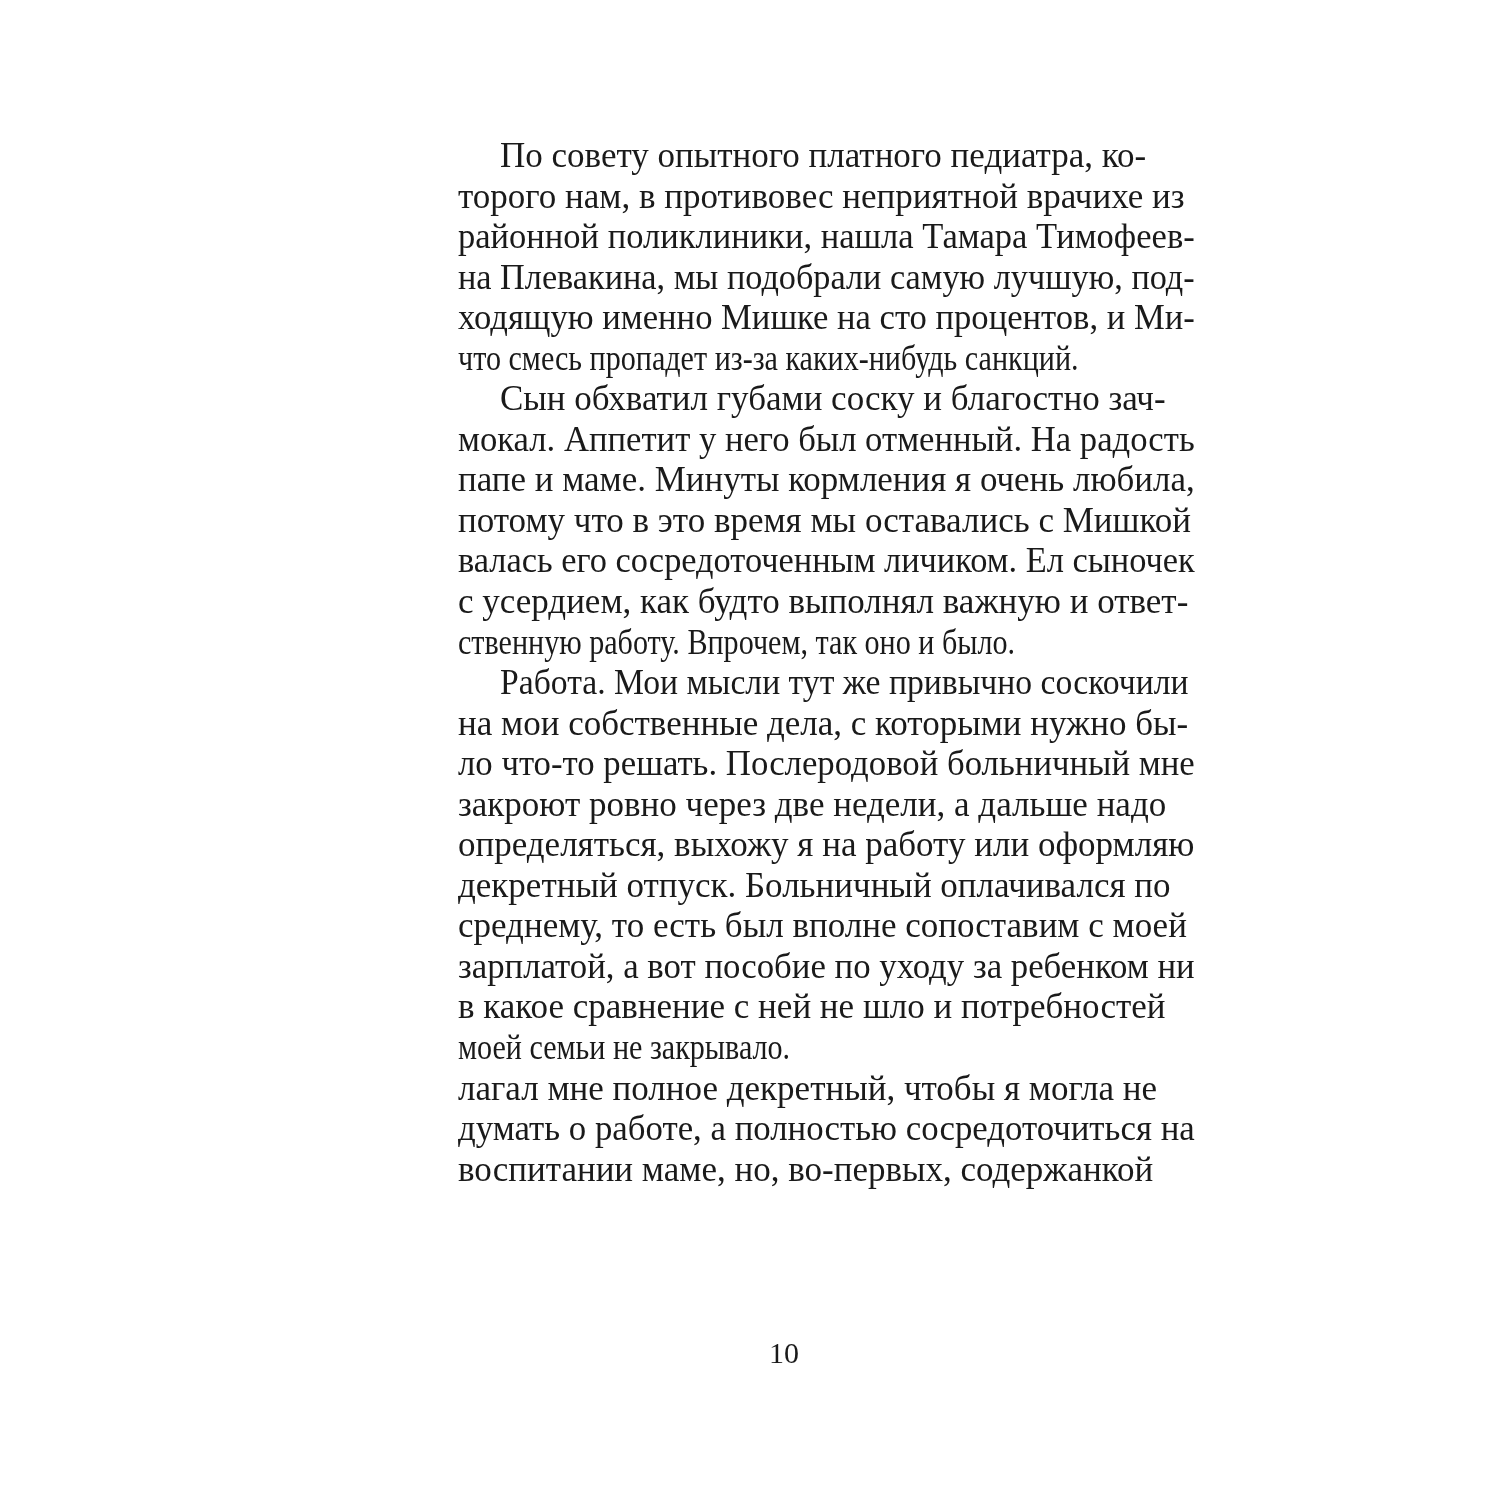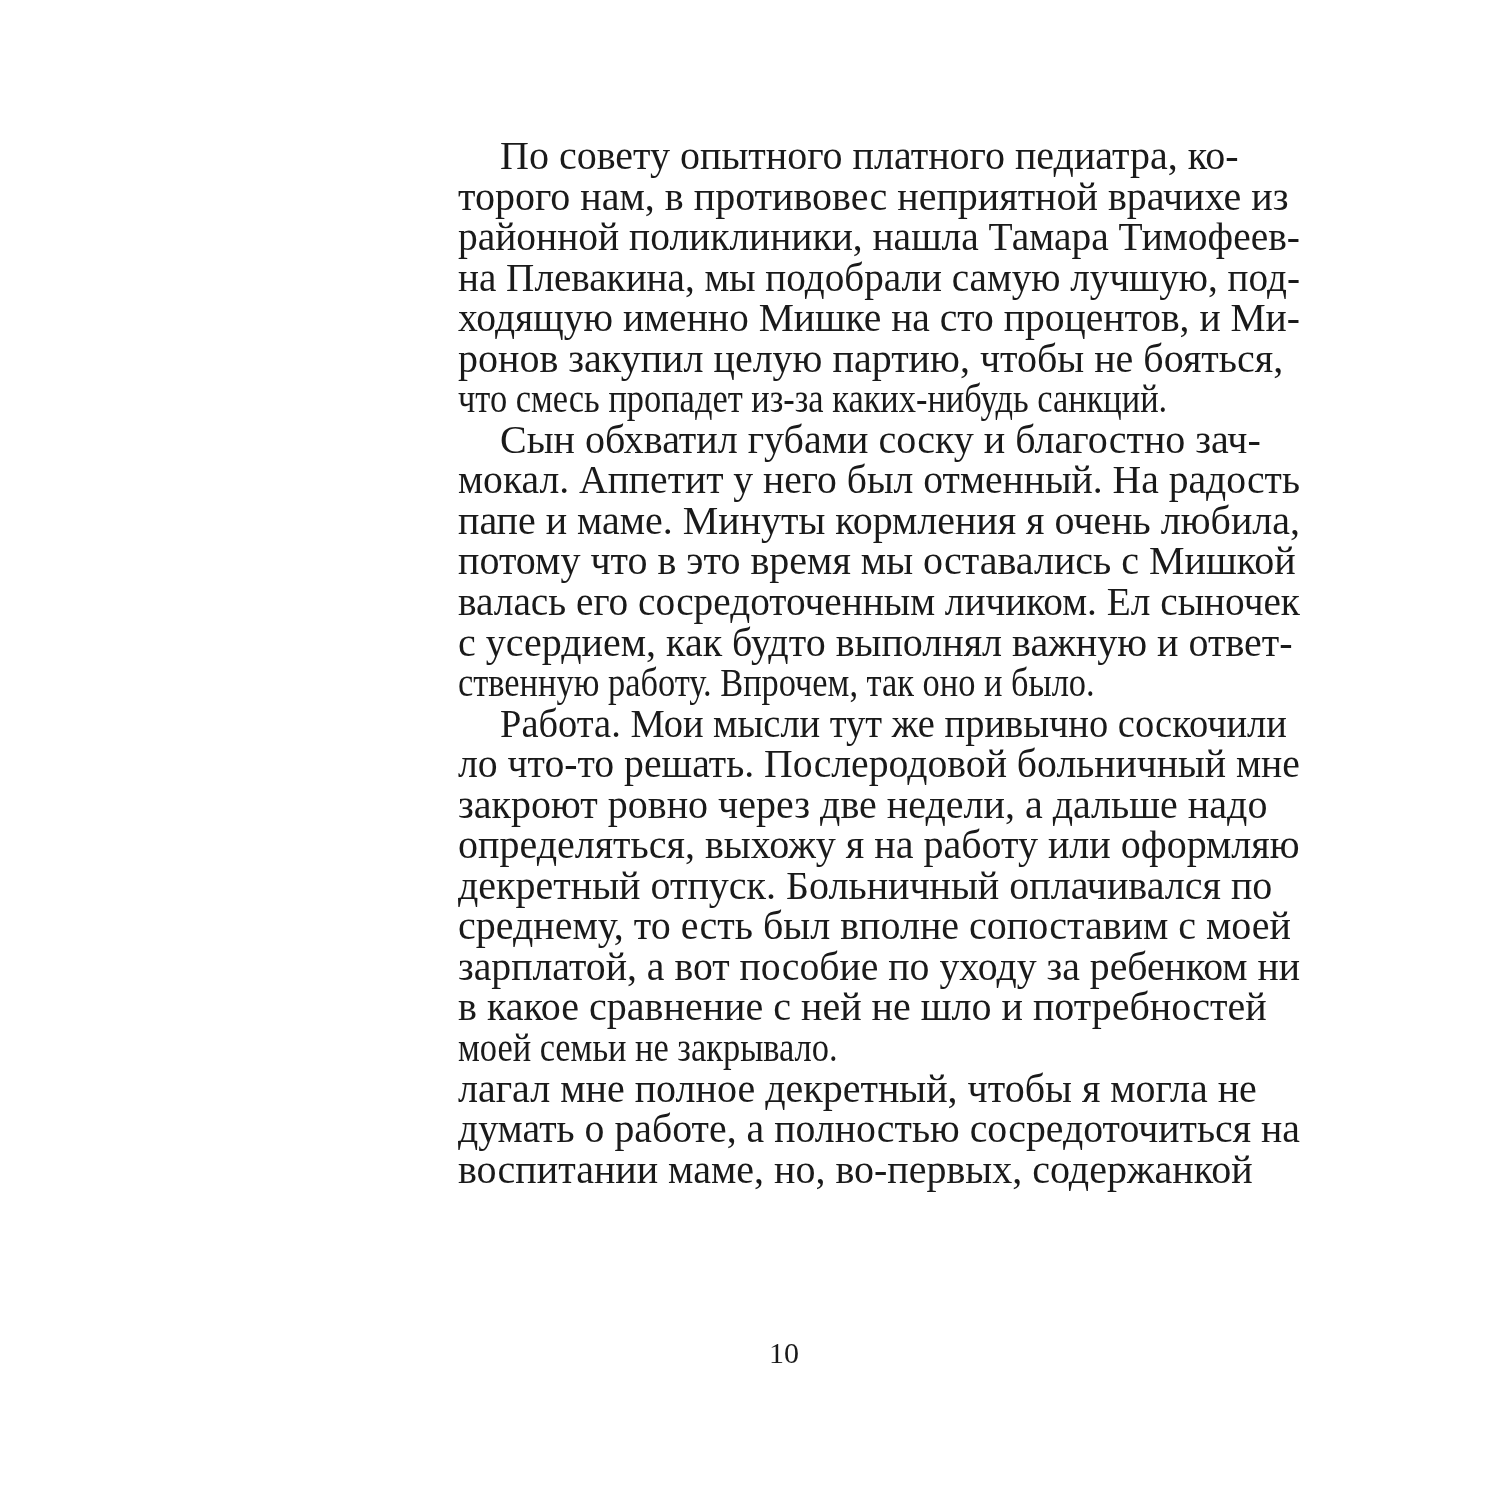--- a/index.html
+++ b/index.html
@@ -1,20 +1,20 @@
 <!DOCTYPE html>
 <html><head>
 <meta charset="utf-8">
 <style>
   html, body { margin: 0; padding: 0; background: #ffffff; }
   body { width: 1500px; height: 1500px; position: relative; overflow: hidden; }
   .page { position: absolute; left: 0; top: 0; width: 1500px; height: 1500px; background: #ffffff; }
   .text-block {
     position: absolute; left: 458px; top: 136px; width: 642px;
-    font-family: "Liberation Serif", serif; font-size: 40px; color: #1a1a1a;
+    font-family: "Liberation Serif", serif; font-size: 35px; color: #1a1a1a;
   }
   .line {
     height: 40.55px; line-height: 40.55px; white-space: nowrap;
     text-align: justify; text-align-last: justify;
     transform-origin: left center;
   }
   .line.indent { padding-left: 42px; }
   .line.last { text-align-last: left; }
   .page-number {
     position: absolute; left: 16px; width: 1500px; top: 1336px; text-align: center;
@@ -26,32 +26,32 @@
 <body>
 
 <div class="page">
   <div class="text-block">
 
     <div class="line indent">По совету опытного платного педиатра, ко-</div>
     <div class="line">торого нам, в противовес неприятной врачихе из</div>
     <div class="line" style="width: 650.641px; padding-left: 0px; box-sizing: border-box; transform: scaleX(0.98672);">районной поликлиники, нашла Тамара Тимофеев-</div>
     <div class="line" style="width: 656.047px; padding-left: 0px; box-sizing: border-box; transform: scaleX(0.978589);">на Плевакина, мы подобрали самую лучшую, под-</div>
     <div class="line" style="width: 649.188px; padding-left: 0px; box-sizing: border-box; transform: scaleX(0.988928);">ходящую именно Мишке на сто процентов, и Ми-</div>
-    <div class="line">ронов закупил целую партию, чтобы не бояться,</div>
     <div class="line last" style="transform: scaleX(0.86); width: 746.512px; padding-left: 0px; box-sizing: border-box;">что смесь пропадет из-за каких-нибудь санкций.</div>
 
     <div class="line indent">Сын обхватил губами соску и благостно зач-</div>
     <div class="line" style="width: 648.219px; padding-left: 0px; box-sizing: border-box; transform: scaleX(0.990406);">мокал. Аппетит у него был отменный. На радость</div>
     <div class="line" style="width: 642.812px; padding-left: 0px; box-sizing: border-box; transform: scaleX(0.998736);">папе и маме. Минуты кормления я очень любила,</div>
     <div class="line">потому что в это время мы оставались с Мишкой</div>
     <div class="line" style="width: 653.641px; padding-left: 0px; box-sizing: border-box; transform: scaleX(0.982191);">валась его сосредоточенным личиком. Ел сыночек</div>
     <div class="line">с усердием, как будто выполнял важную и ответ-</div>
     <div class="line last" style="transform: scaleX(0.86); width: 746.512px; padding-left: 0px; box-sizing: border-box;">ственную работу. Впрочем, так оно и было.</div>
 
     <div class="line indent" style="width: 667.379px; padding-left: 43.6603px; box-sizing: border-box; transform: scaleX(0.961972);">Работа. Мои мысли тут же привычно соскочили</div>
+    <div class="line">на мои собственные дела, с которыми нужно бы-</div>
     <div class="line" style="width: 646.594px; padding-left: 0px; box-sizing: border-box; transform: scaleX(0.992895);">ло что-то решать. Послеродовой больничный мне</div>
     <div class="line">закроют ровно через две недели, а дальше надо</div>
     <div class="line">определяться, выхожу я на работу или оформляю</div>
     <div class="line">декретный отпуск. Больничный оплачивался по</div>
     <div class="line">среднему, то есть был вполне сопоставим с моей</div>
     <div class="line" style="width: 645.938px; padding-left: 0px; box-sizing: border-box; transform: scaleX(0.993904);">зарплатой, а вот пособие по уходу за ребенком ни</div>
     <div class="line">в какое сравнение с ней не шло и потребностей</div>
     <div class="line last" style="transform: scaleX(0.86); width: 746.512px; padding-left: 0px; box-sizing: border-box;">моей семьи не закрывало.</div>
 
     <div class="line">лагал мне полное декретный, чтобы я могла не</div>

